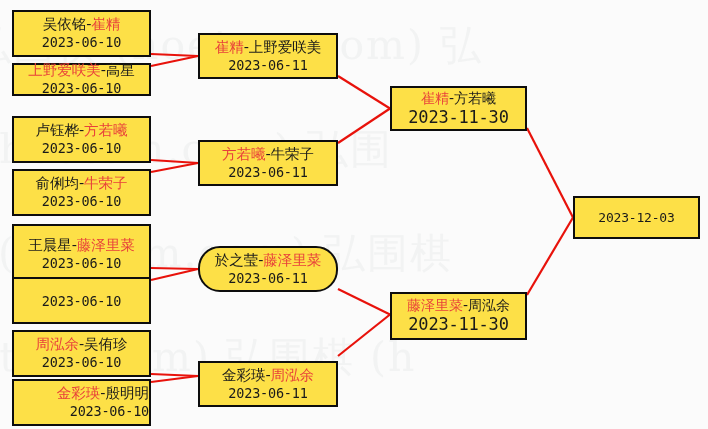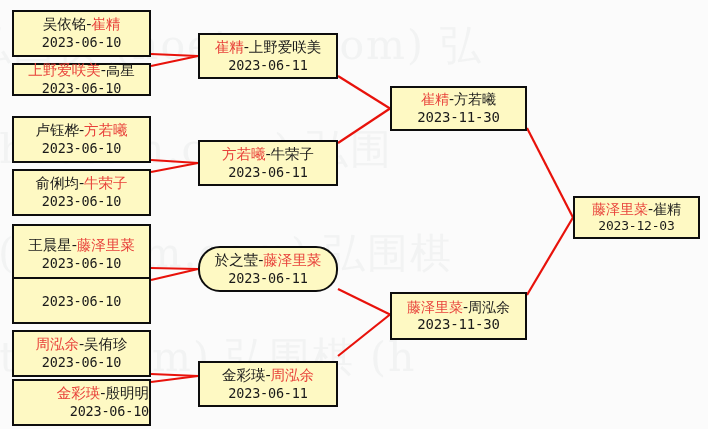--- a/index.html
+++ b/index.html
@@ -37,21 +37,21 @@
     position: absolute;
     left: 0; top: 0;
     z-index: 1;
     pointer-events: none;
   }
   .match-box {
     position: absolute;
     z-index: 2;
     box-sizing: border-box;
     border: 2px solid #0d0d0d;
-    background: #fef9c3;
+    background: #fde047;
     display: flex;
     flex-direction: column;
     align-items: center;
     justify-content: center;
     line-height: 1.08;
   }
   .players {
     font-size: 14.5px;
     color: #1a1a1a;
     white-space: nowrap;
@@ -66,21 +66,21 @@
   .date {
     font-size: 13.5px;
     color: #1a1a1a;
     margin-top: 2px;
     font-family: "DejaVu Sans Mono", "Liberation Mono", monospace;
     letter-spacing: -0.2px;
   }
   .r1 .players { font-size: 14.5px; }
   .r2 .players { font-size: 14.5px; }
   .r3 .players { font-size: 14px; }
-  .r3 .date { font-size: 14px; }
+  .r3 .date { font-size: 17px; }
   .r4 .players { font-size: 14px; }
   .r4 .date { font-size: 13px; }
 </style>
 </head>
 <body>
 
 <div id="bracket-root">
 
   <div id="watermark-layer">
       <div class="wm-line" style="top: 18px; left: -30px; color: rgb(242, 243, 243);">弘围棋 (hoetom.com) 弘</div>
@@ -158,18 +158,17 @@
       </div>
       <div class="match-box r3" style="left: 390px; top: 86px; width: 137px; height: 45px; border-color: rgb(13, 13, 13);">
         <div class="players"><span class="w" style="color: rgb(232, 65, 58);">崔精</span><span class="sep">-</span><span>方若曦</span></div>
         <div class="date">2023-11-30</div>
       </div>
       <div class="match-box r3" style="left: 390px; top: 292px; width: 137px; height: 48px; border-color: rgb(13, 13, 13);">
         <div class="players"><span class="w" style="color: rgb(232, 65, 58);">藤泽里菜</span><span class="sep">-</span><span>周泓余</span></div>
         <div class="date">2023-11-30</div>
       </div>
       <div class="match-box r4" style="left: 573px; top: 196px; width: 127px; height: 43px; border-color: rgb(13, 13, 13);">
-        <div class="players"><span class="w" style="color: rgb(232, 65, 58);">藤泽里菜</span><span class="sep">-</span><span>崔精</span></div>
         <div class="date">2023-12-03</div>
       </div>
     </div>
 
 </div>
 
 </body></html>

